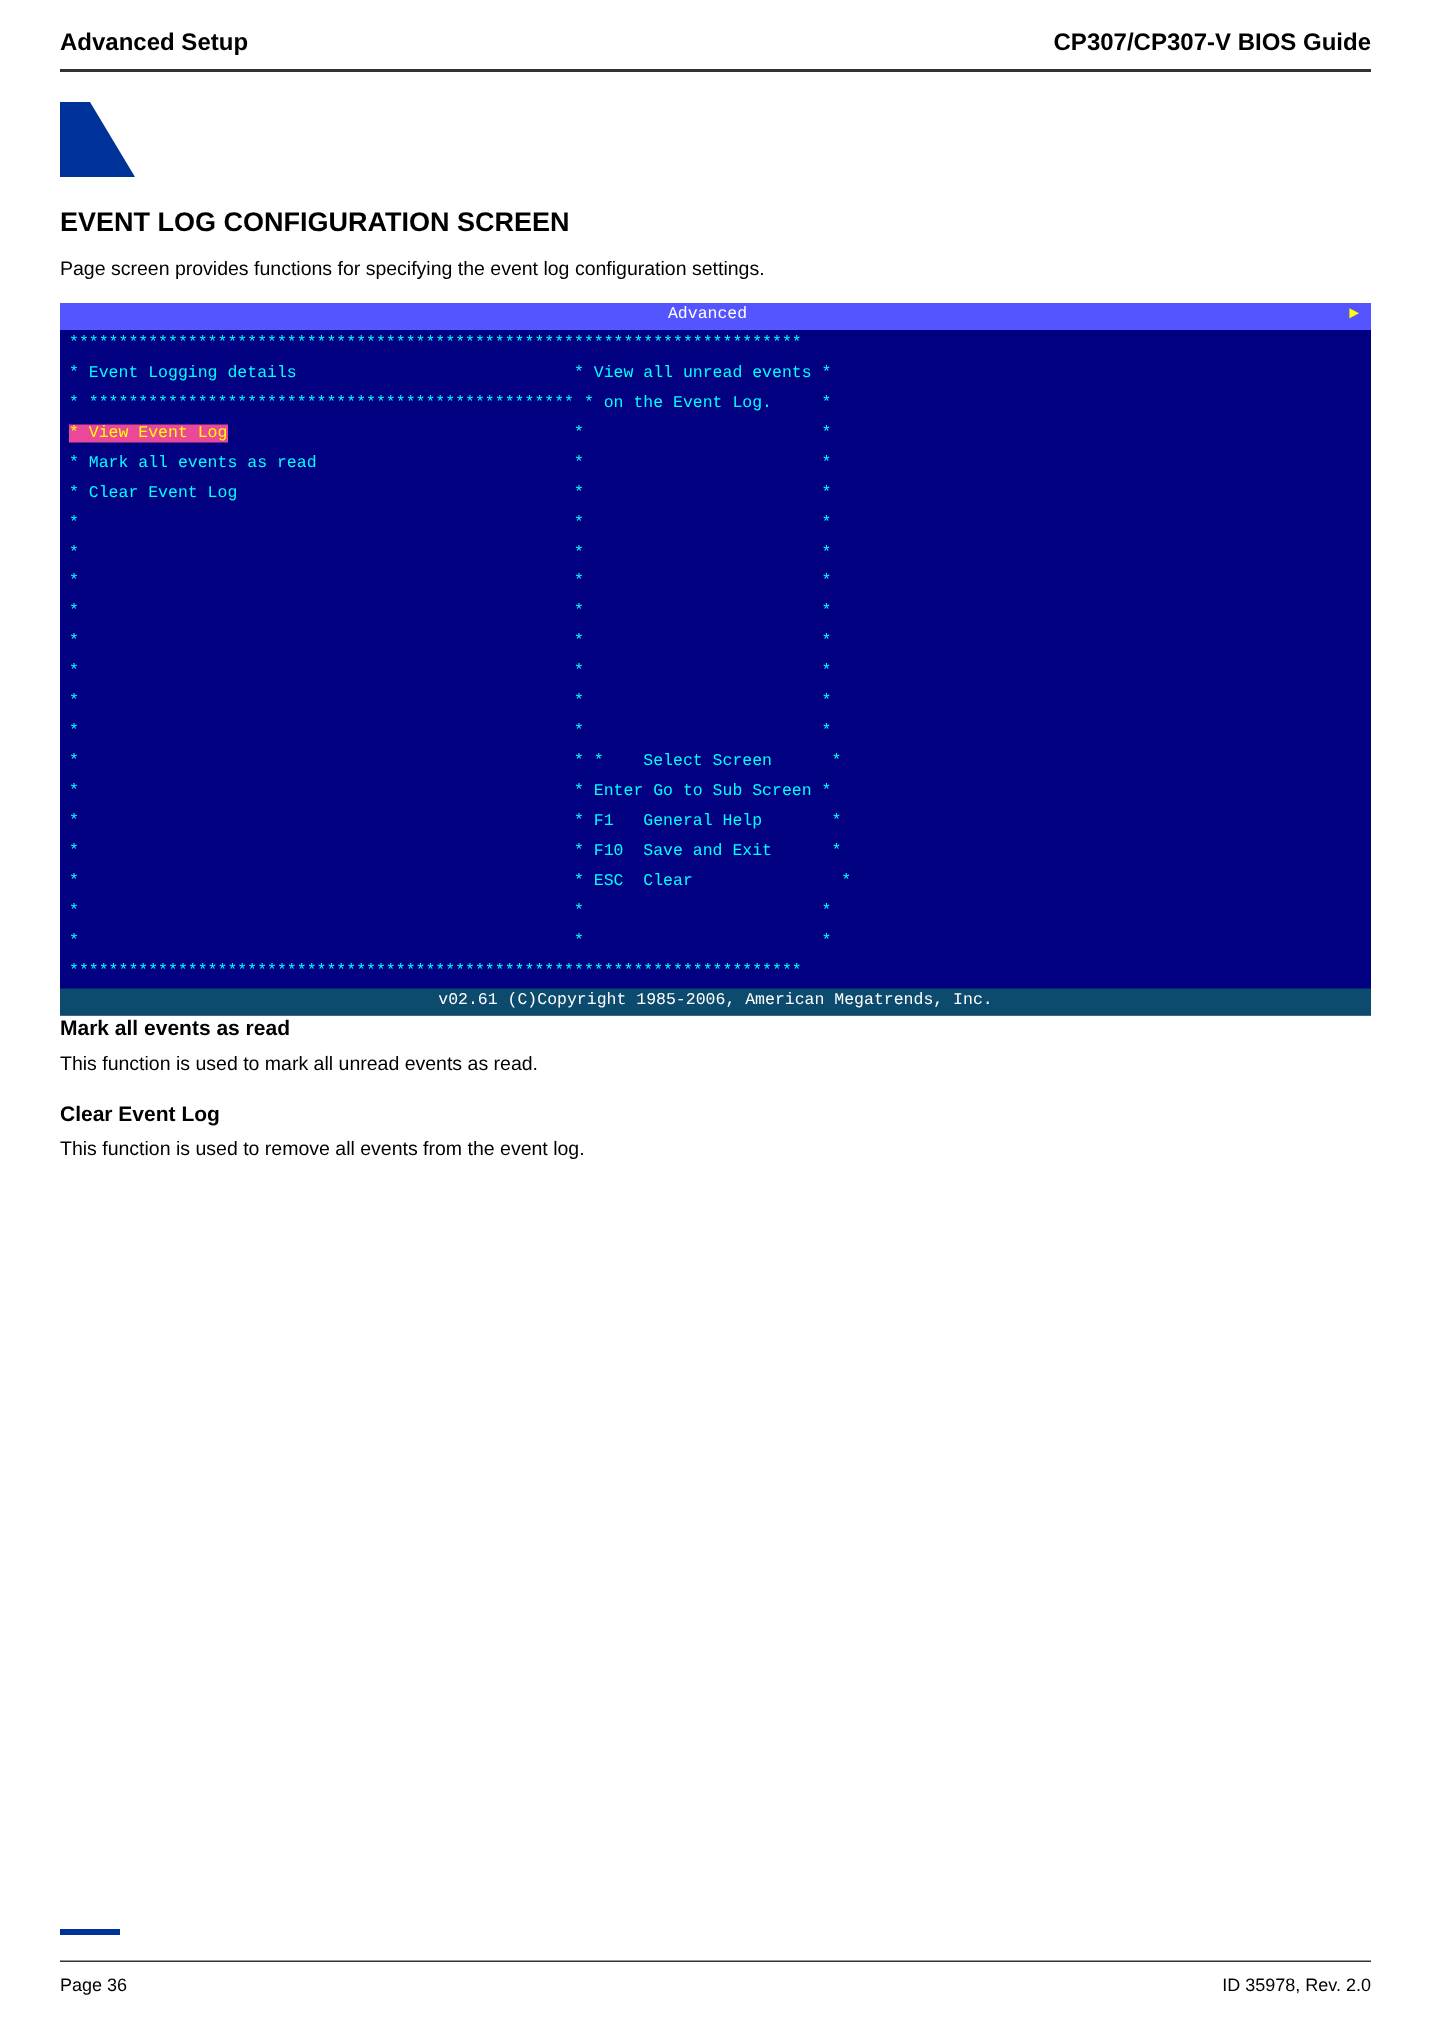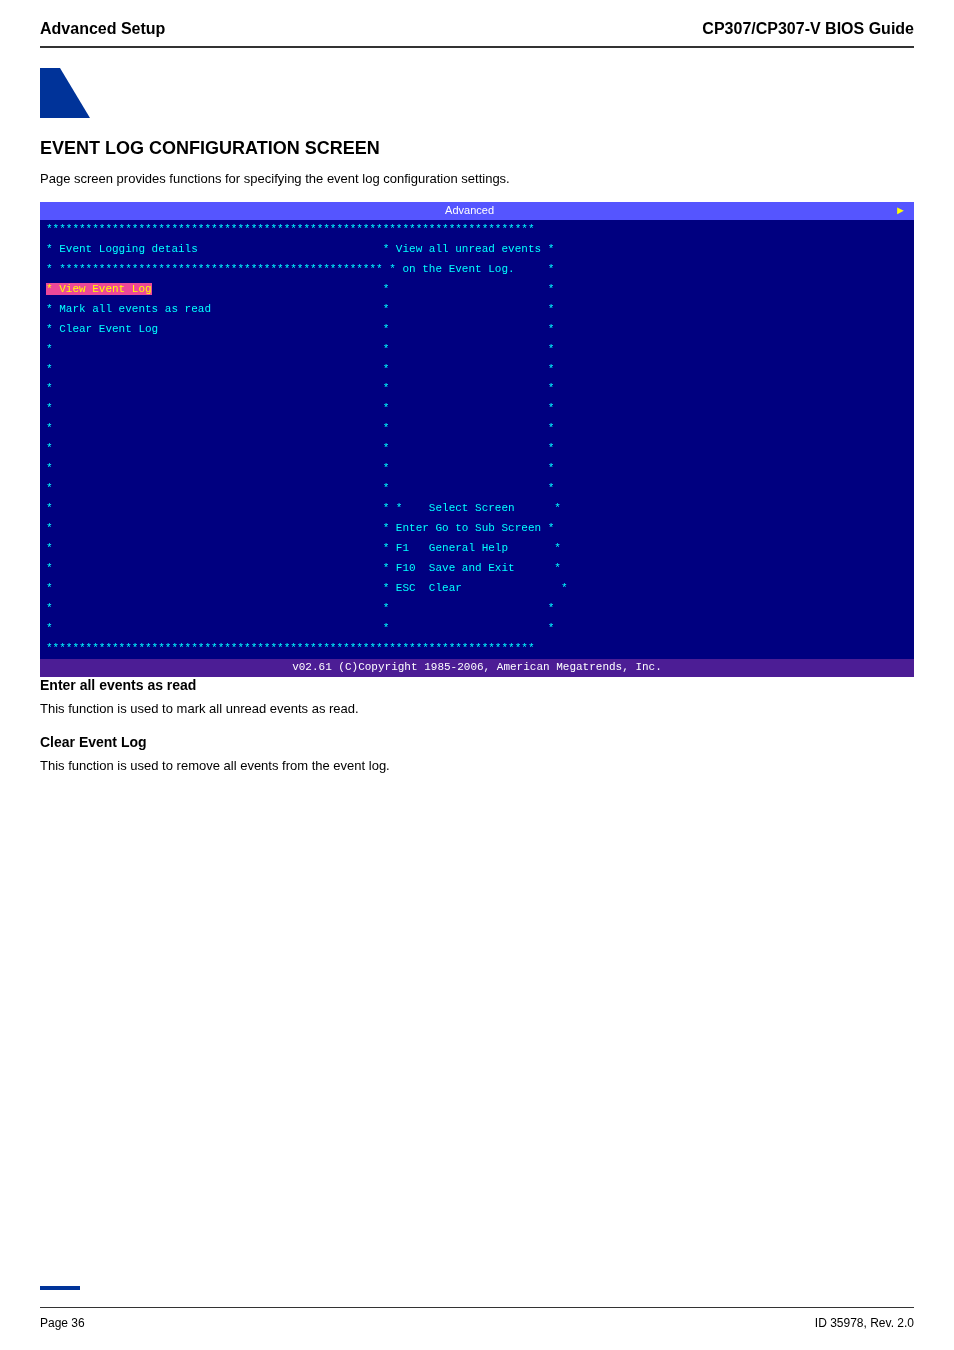--- a/index.html
+++ b/index.html
@@ -48,25 +48,25 @@
     }
     .section-desc {
       font-size: 13px;
       margin-bottom: 16px;
     }
     .bios-title-bar {
       background: #5555ff;
       color: #fff;
       text-align: center;
       padding: 1px 4px;
-      font-family: Liberation Sans, sans-serif;
+      font-family: Liberation Mono, monospace;
       font-size: 11px;
     }
     .bios-footer {
-      background: #4c1d95;
+      background: #0c4a6e;
       color: #fff;
       text-align: center;
       padding: 1px 4px;
       font-family: 'Courier New', Courier, monospace;
       font-size: 11px;
     }
     
     .sub-section {
       margin-bottom: 16px;
     }
@@ -176,21 +176,21 @@
 
     <div class="bios-pre"><span class="cyan">**************************************************************************</span></div>
 
     <div class="bios-footer">
       <span>v02.61 (C)Copyright 1985-2006, American Megatrends, Inc.</span>
     </div>
   </div>
 
 
   <div class="sub-section">
-    <div class="sub-title">Enter all events as read</div>
+    <div class="sub-title">Mark all events as read</div>
     <div class="sub-desc">This function is used to mark all unread events as read.</div>
   </div>
 
   <div class="sub-section">
     <div class="sub-title">Clear Event Log</div>
     <div class="sub-desc">This function is used to remove all events from the event log.</div>
   </div>
 
 </div>
 

